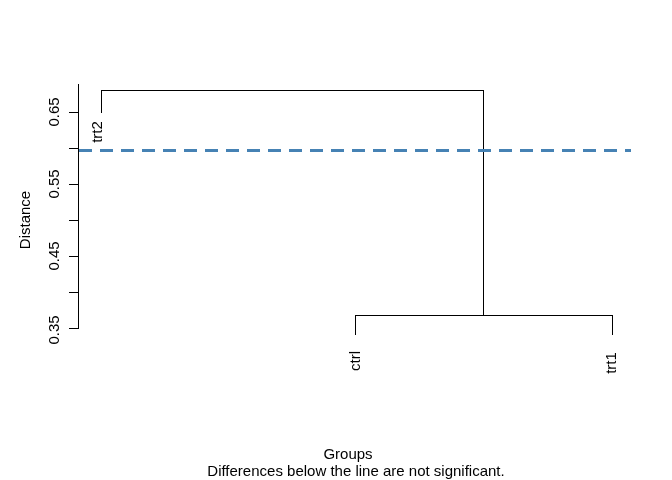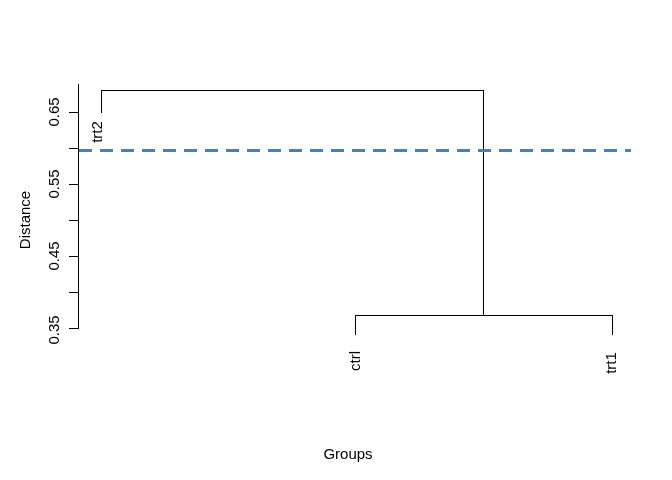--- a/index.html
+++ b/index.html
@@ -49,14 +49,15 @@
   <div class="t vtext" style="left:53px; top:112px;">0.65</div>
   <div class="t vtext" style="left:53px; top:184px;">0.55</div>
   <div class="t vtext" style="left:53px; top:256px;">0.45</div>
   <div class="t vtext" style="left:53px; top:330px;">0.35</div>
 
   <div class="t vtext" style="left:96px; top:132px;">trt2</div>
   <div class="t vtext" style="left:354px; top:361px;">ctrl</div>
   <div class="t vtext" style="left:610px; top:363px;">trt1</div>
 
   <div class="t hcenter" style="left:348px; top:445px;">Groups</div>
+  <div class="t hcenter" style="left:356px; top:462px;">Differences below the line are not significant.</div>
 
 </div>
 
 </body></html>

